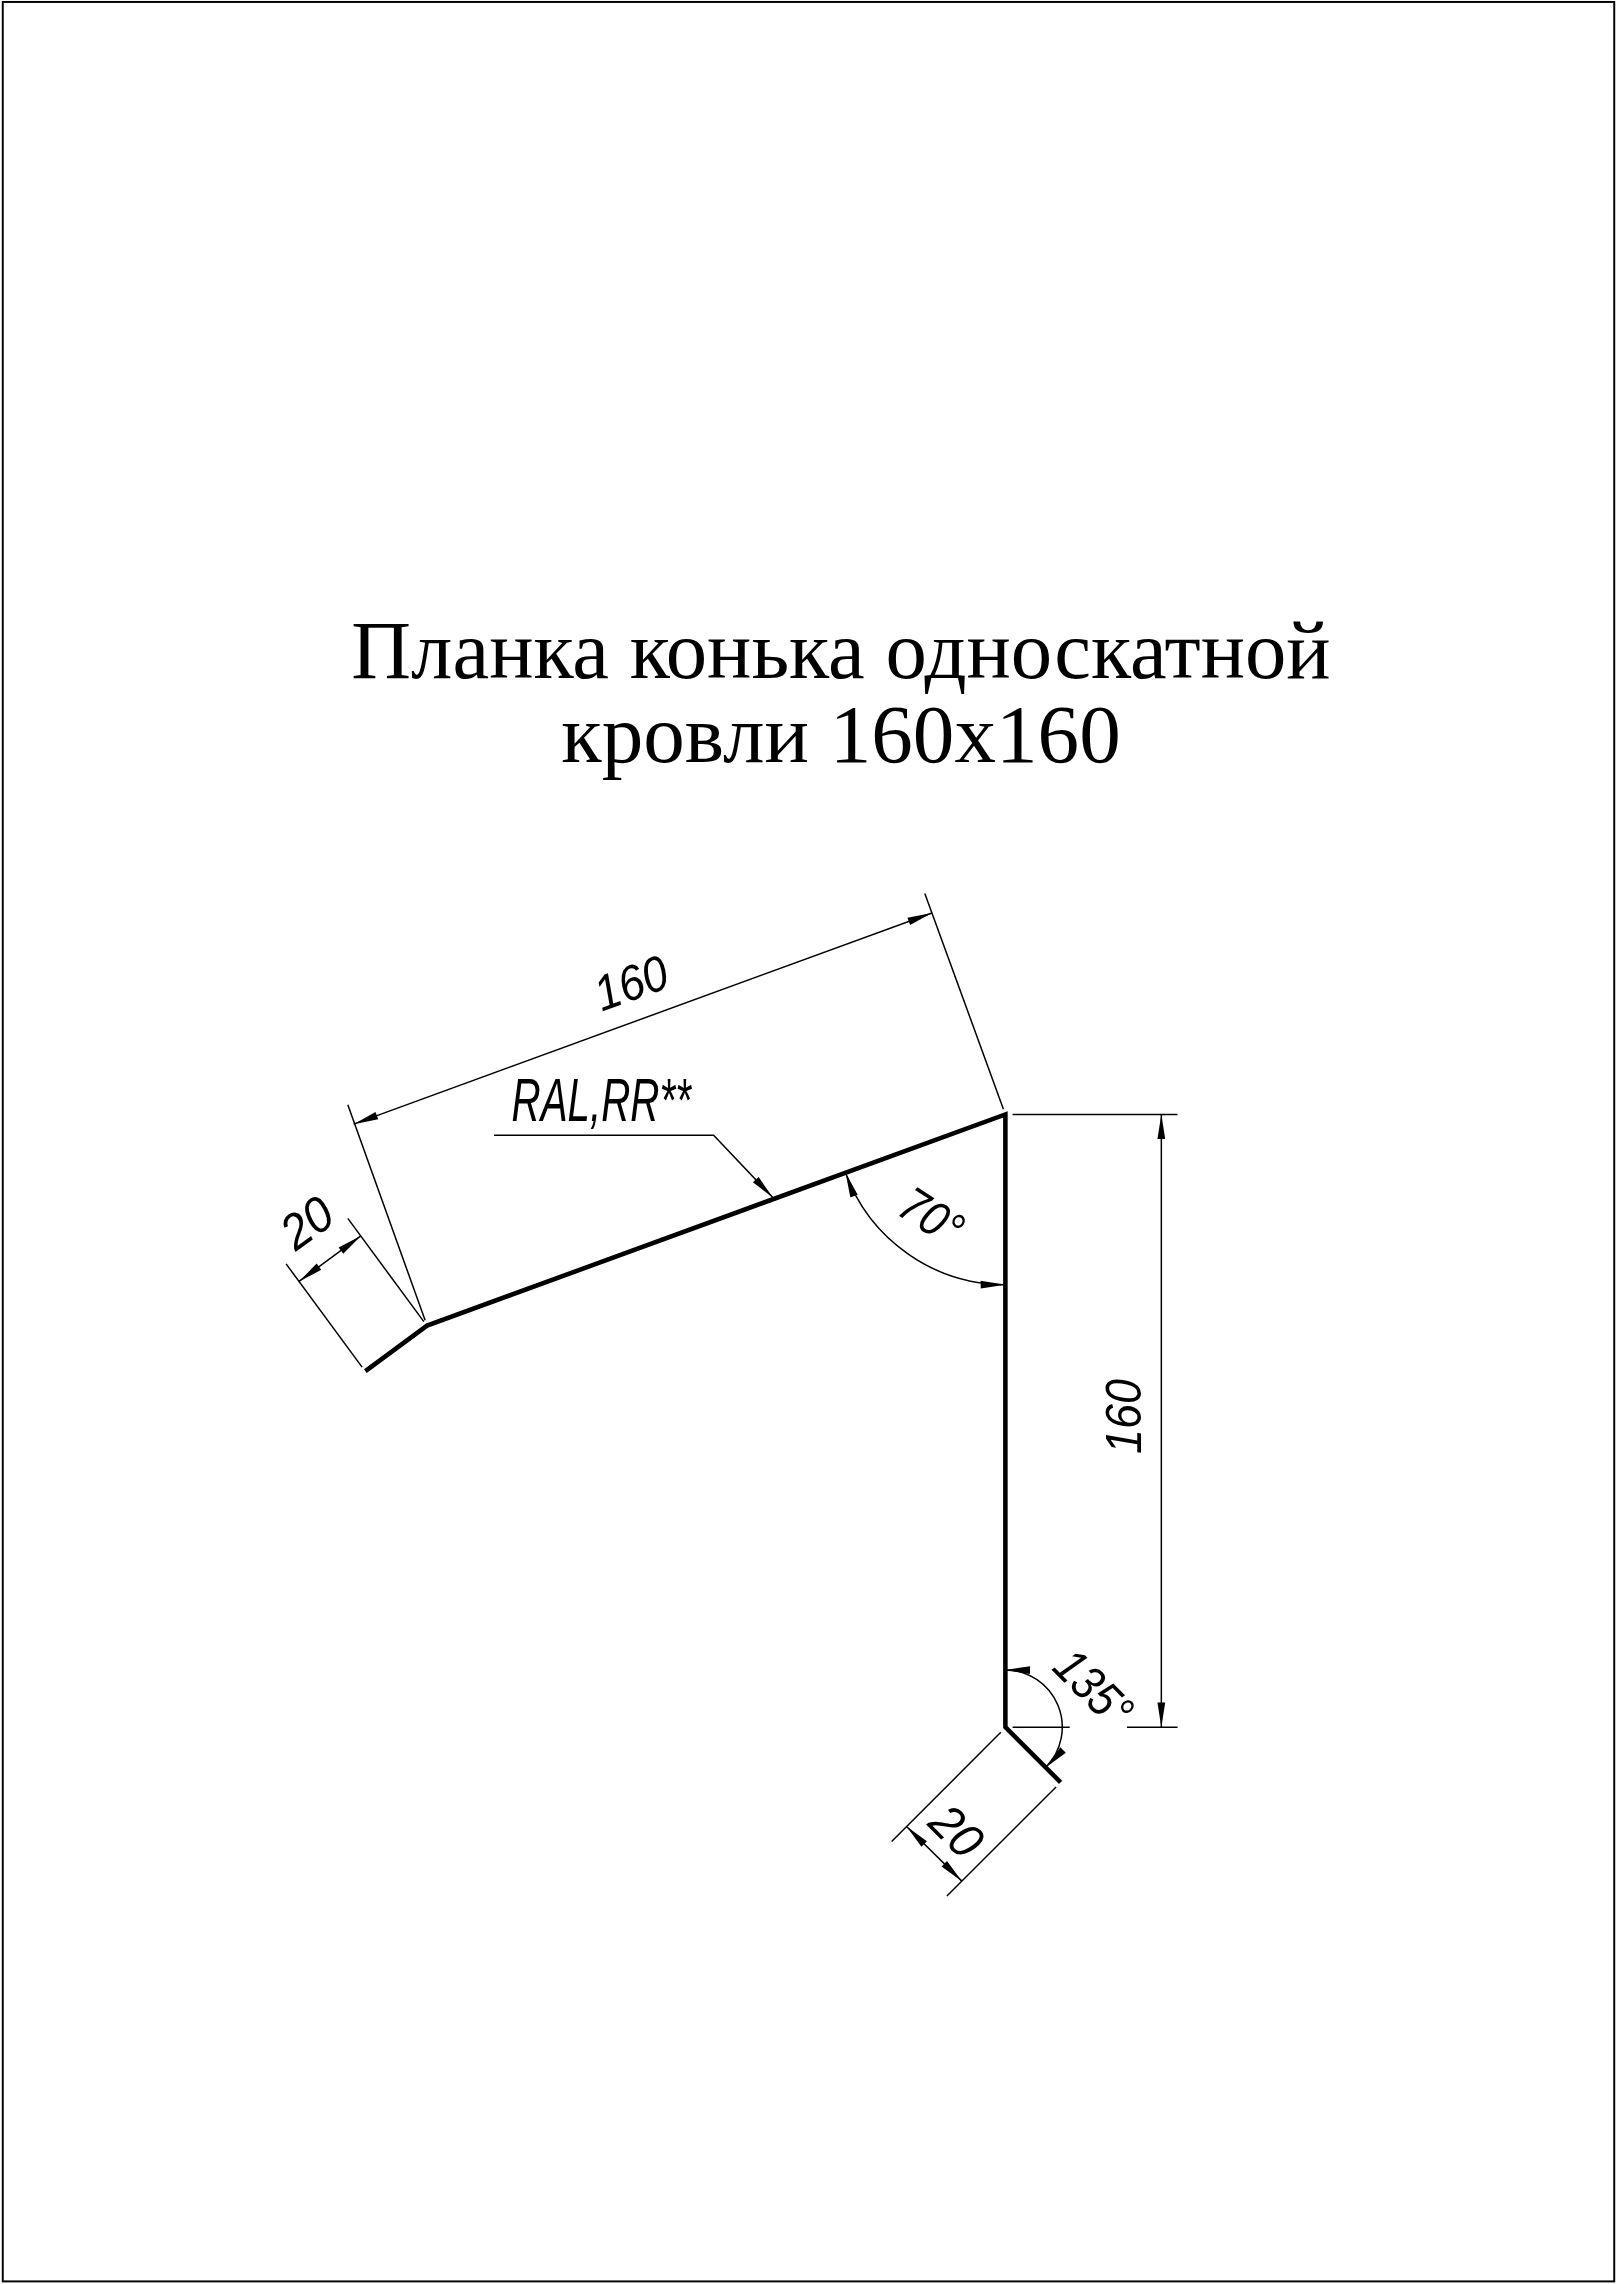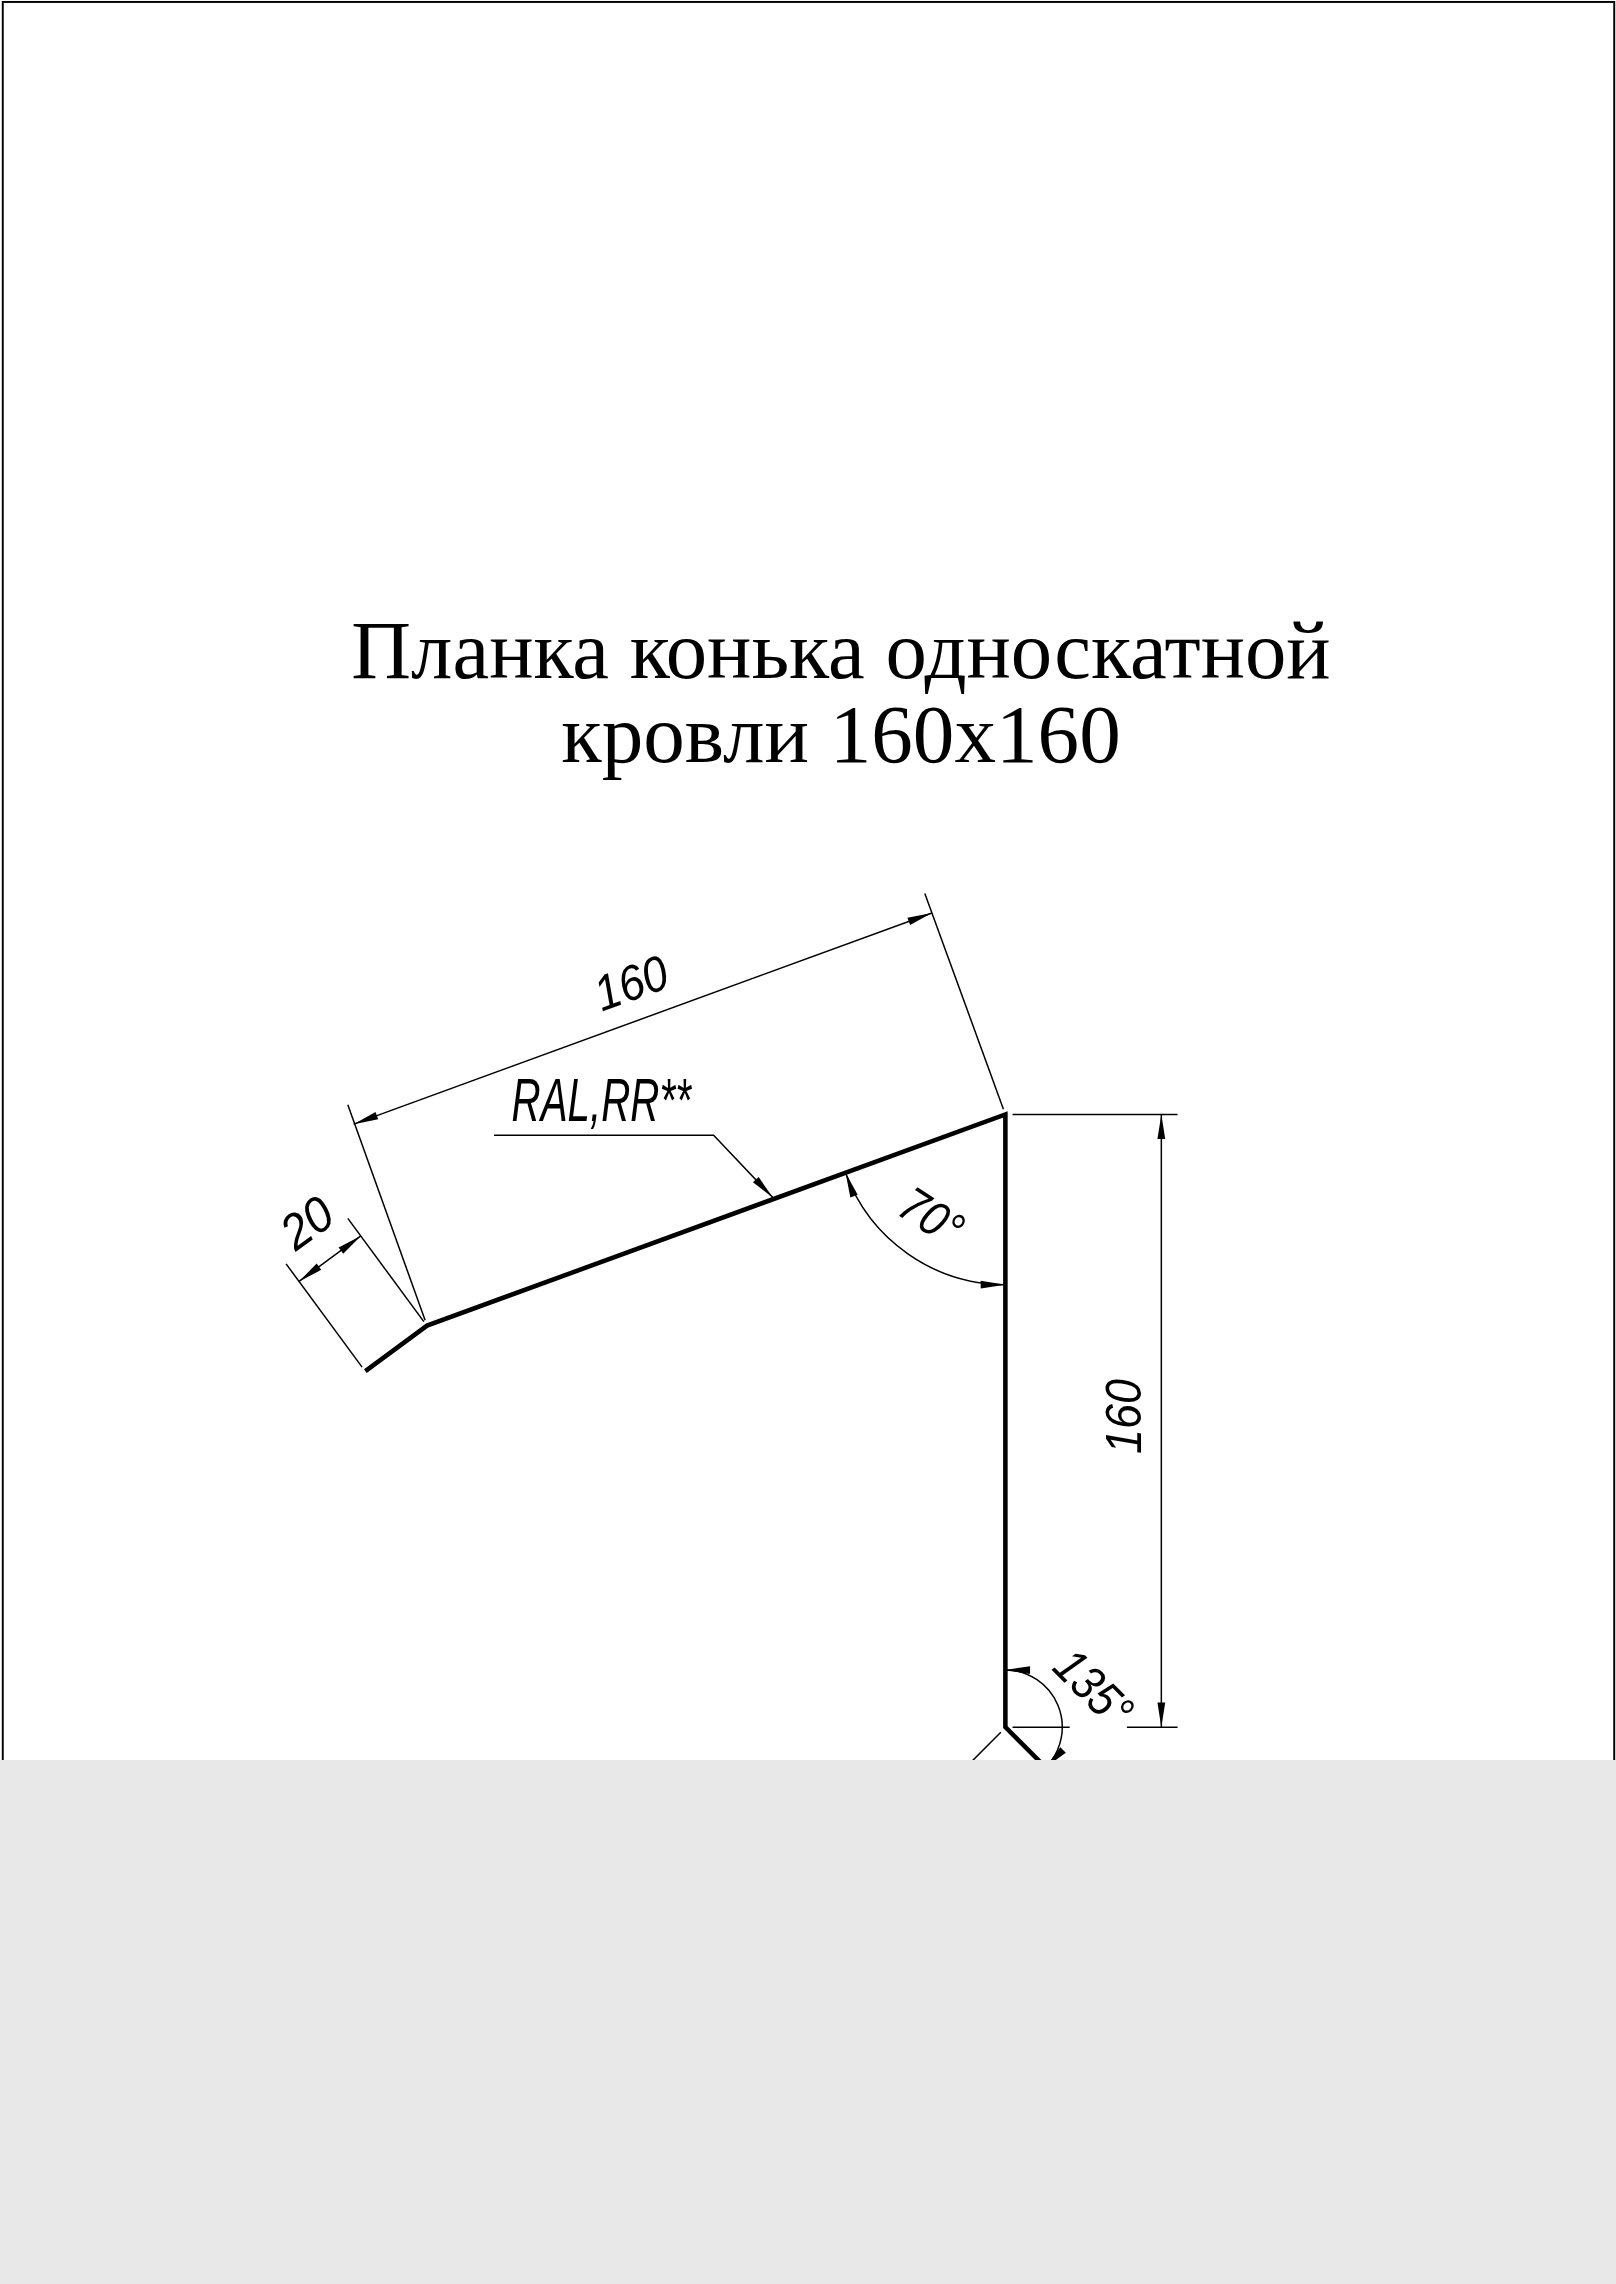--- a/index.html
+++ b/index.html
@@ -1,20 +1,20 @@
 <!DOCTYPE html>
 <html style="--ink: #000000; --paper: #ffffff;font-size:10.4px"><head>
 <meta charset="utf-8">
 <style>
   :root { --ink: #000000; --paper: #ffffff; }
   html, body { margin: 0; padding: 0; background: #e8e8e8; }
   .page {
     position: relative;
     width: 1617px;
-    height: 1760px;
+    height: 2284px;
     background: var(--paper, #ffffff);
     margin: 0 auto;
     font-family: "Liberation Sans", sans-serif;
   }
   svg { display: block; position: absolute; left: 0; top: 0; }
   .thick { stroke: var(--ink,#000); stroke-width: 7; fill: none; stroke-linejoin: miter; stroke-linecap: butt; }
   .thin  { stroke: var(--ink,#000); stroke-width: 2.3; fill: none; stroke-linecap: butt; }
   .dimtxt {
     font-family: "Liberation Sans", sans-serif;
     font-style: italic;

